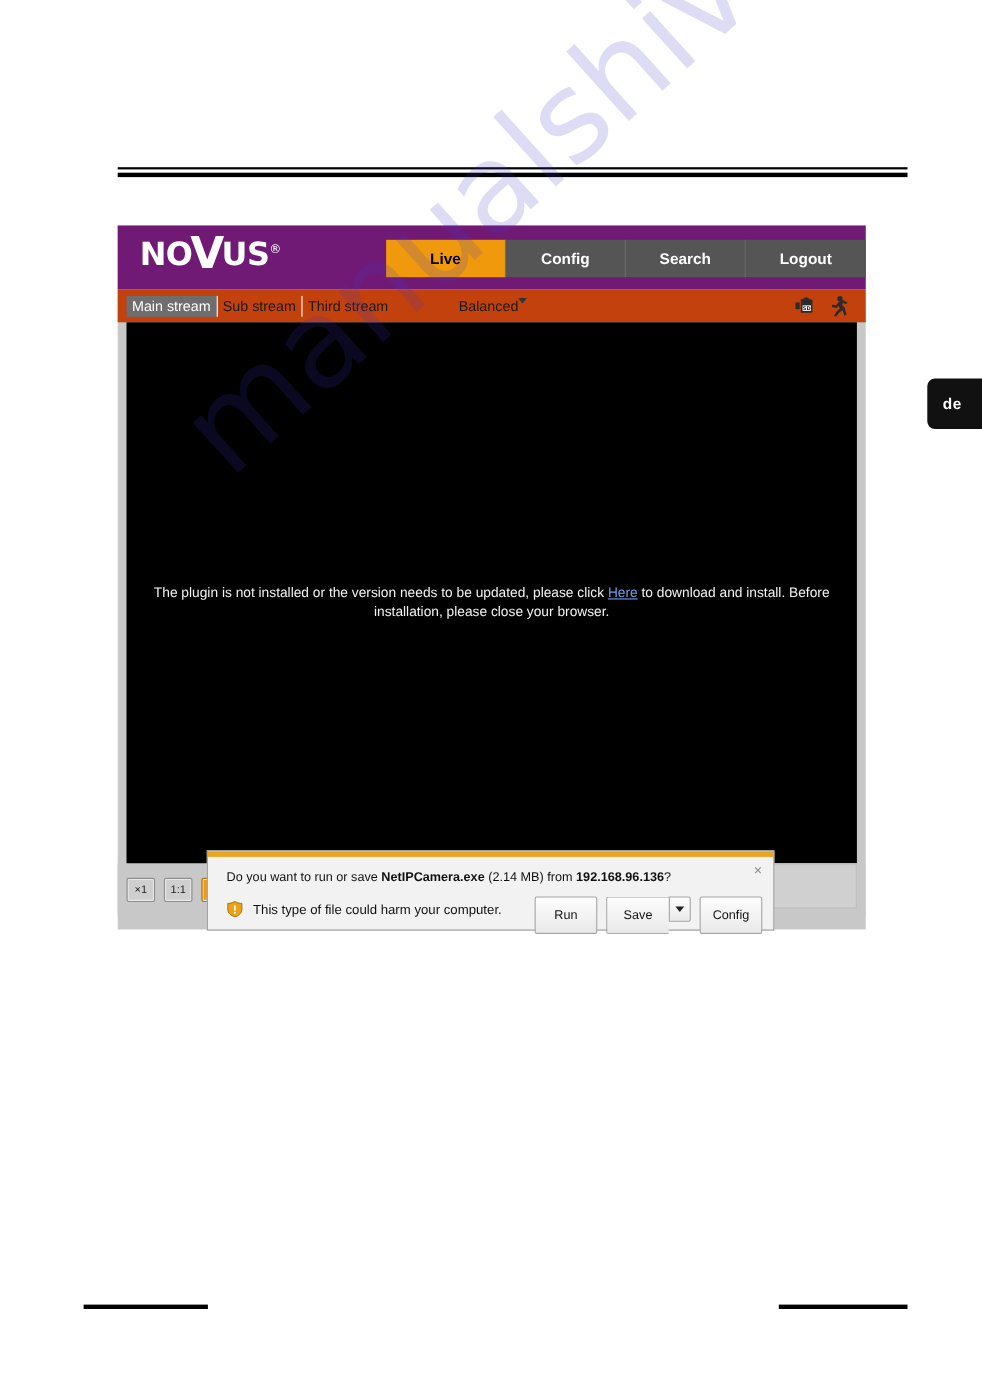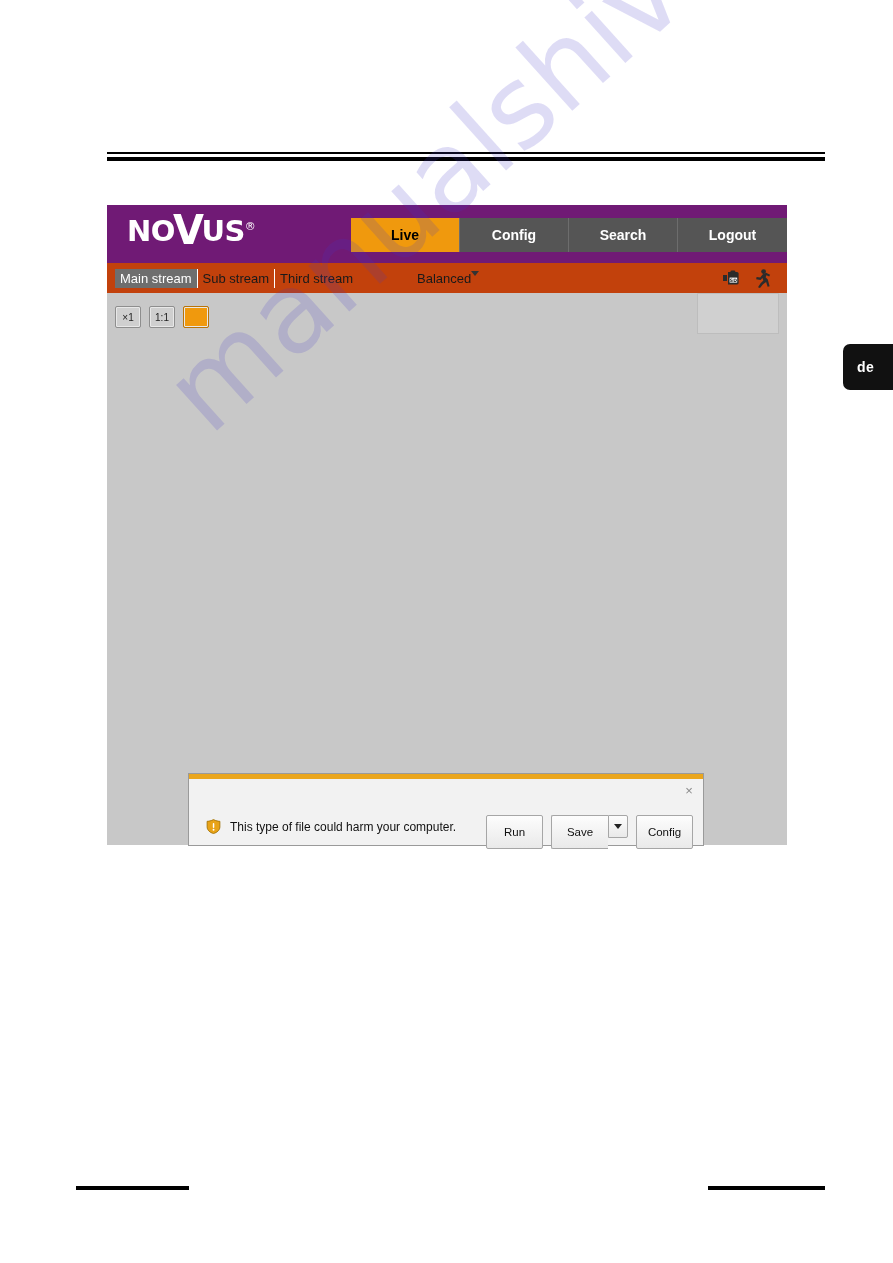--- a/index.html
+++ b/index.html
@@ -369,34 +369,38 @@
       </span>
       <span>
         <svg width="17" height="19" viewBox="0 0 17 19">
           <circle cx="9.6" cy="2.6" r="2.4" fill="#2b2b2b"></circle>
           <path d="M8.6 5.4 L6.2 8.4 L2.6 8.0 L2.2 10.2 L6.6 10.9 L8.4 9.0 L9.4 11.6 L6.6 14.2 L4.0 18.2 L6.0 19 L8.8 15.4 L12.1 13.0 L13.6 17.8 L15.6 17.2 L13.8 10.6 L11.6 8.2 L12.4 6.2 L15.2 7.6 L16.1 5.8 L12.0 3.7 Z" fill="#2b2b2b"></path>
         </svg>
       </span>
     </div>
   </div>
 
+  <div class="video-wrap">
+    <div class="plugin-msg"><span>The plugin is not installed or the version needs to be updated, please click </span><a href="#">Here</a><span> to download and install. Before installation, please close your browser.</span></div>
+  </div>
 
   <div class="cam-toolbar">
     <div class="tool-btn">×1</div>
     <div class="tool-btn">1:1</div>
     <div class="tool-btn orange"></div>
     <div class="toolbar-right-panel"></div>
   </div>
 </div>
 
 <div class="ie-dialog">
   <div class="ie-dialog-topbar"></div>
 
   <div class="ie-dialog-close">×</div>
 
+  <div class="ie-dialog-question"><span>Do you want to run or save </span><b>NetIPCamera.exe</b><span> (2.14 MB) from </span><b>192.168.96.136</b><span>?</span></div>
 
   <div class="ie-dialog-warnrow">
     <span>
       <svg class="shield-icon" viewBox="0 0 15 15">
         <path d="M7.5 0.6 C5 1.9 2.6 2.3 1.1 2.3 v5.6 c0 3.3 3.1 5.8 6.4 6.6 c3.3 -0.8 6.4 -3.3 6.4 -6.6 V2.3 c-1.5 0 -3.9 -0.4 -6.4 -1.7 z" fill="#e8a317" stroke="#9a6d05" stroke-width="0.8"></path>
         <rect x="6.8" y="4" width="1.5" height="5" rx="0.7" fill="#ffffff"></rect>
         <circle cx="7.55" cy="10.7" r="0.95" fill="#ffffff"></circle>
       </svg>
     </span>
     <span>This type of file could harm your computer.</span>

